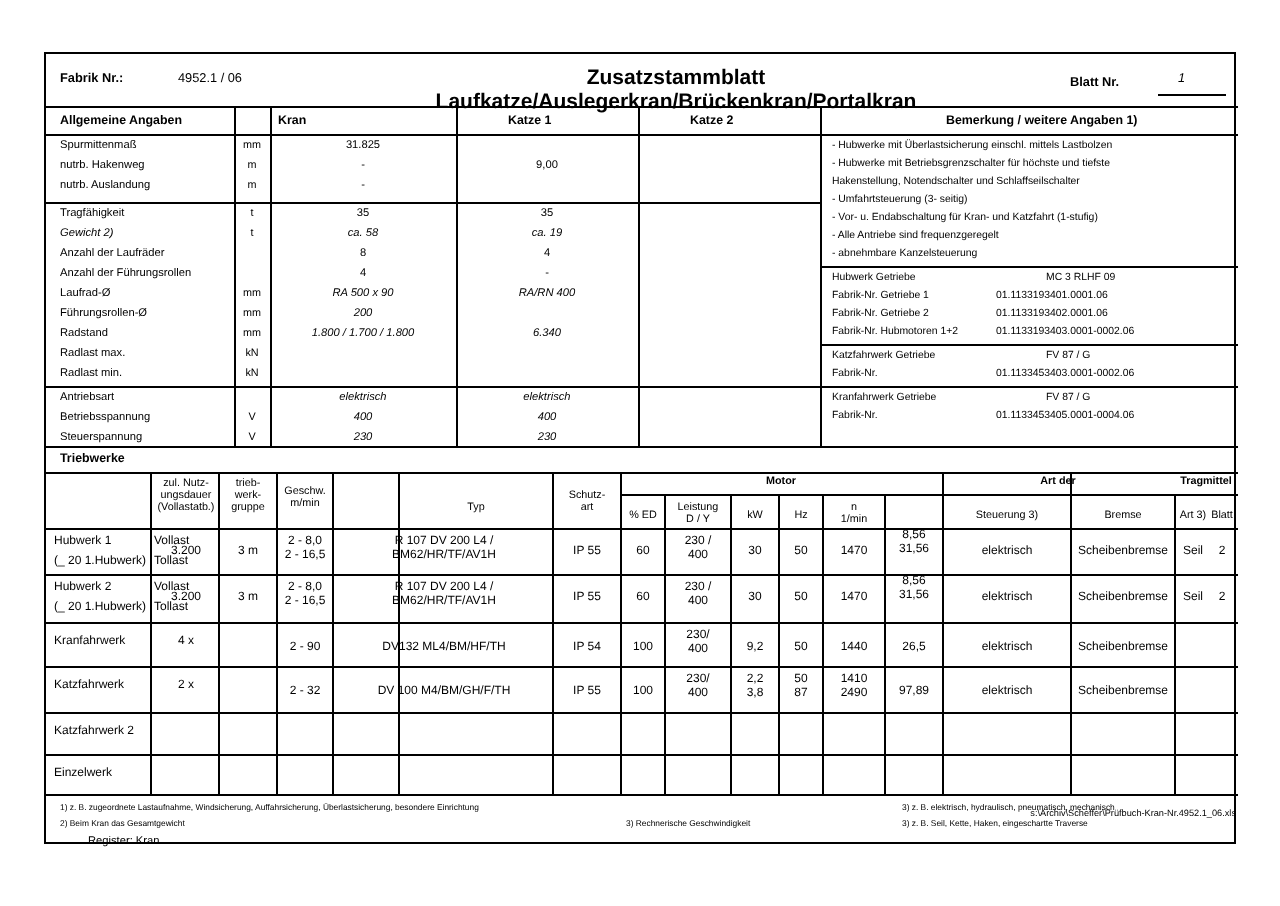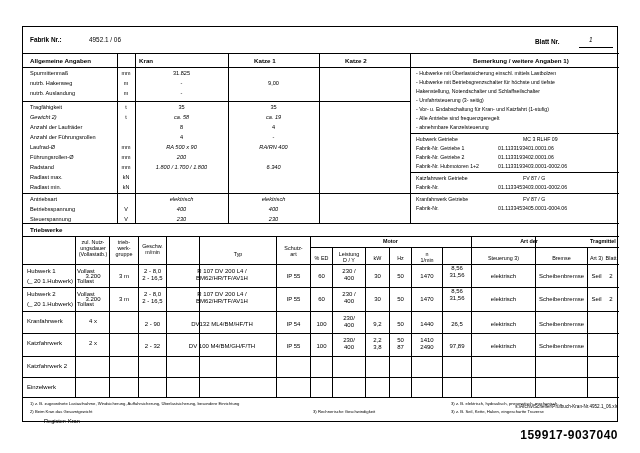--- a/index.html
+++ b/index.html
@@ -62,20 +62,21 @@
 </head>
 <body>
 
 <div class="sheet">
 
   <div class="frame">
 
     <div class="titlebar">
       <div class="fabrik-lbl">Fabrik Nr.:</div>
       <div class="fabrik-val">4952.1 / 06</div>
+      <div class="title">Zusatzstammblatt Laufkatze/Auslegerkran/Brückenkran/Portalkran</div>
       <div class="blatt-lbl">Blatt Nr.</div>
       <div class="blatt-val">1</div>
       <div class="blatt-underline"></div>
     </div>
     <div class="ln h" style="left:0;top:26px;width:596px;"></div>
 
     <div class="c secthead" style="left:7px;top:30px;">Allgemeine Angaben</div>
     <div class="c secthead" style="left:116px;top:30px;">Kran</div>
     <div class="c secthead" style="left:231px;top:30px;">Katze 1</div>
     <div class="c secthead" style="left:322px;top:30px;">Katze 2</div>
@@ -364,15 +365,14 @@
     <div class="foot" style="left:7px;top:374px;">1) z. B. zugeordnete Lastaufnahme, Windsicherung, Auffahrsicherung, Überlastsicherung, besondere Einrichtung</div>
     <div class="foot" style="left:7px;top:382px;">2) Beim Kran das Gesamtgewicht</div>
     <div class="foot" style="left:290px;top:382px;">3) Rechnerische Geschwindigkeit</div>
     <div class="foot" style="left:428px;top:374px;">3) z. B. elektrisch, hydraulisch, pneumatisch, mechanisch</div>
     <div class="foot" style="left:428px;top:382px;">3) z. B. Seil, Kette, Haken, eingeschartte Traverse</div>
 
   </div>
 
   <div class="regist">Register: Kran</div>
   <div class="filepath">s:\Archiv\Scheffer\Prüfbuch-Kran-Nr.4952.1_06.xls</div>
-  <div class="barcode-num">159917-9037040</div>
 
 </div>
 
 </body></html>

